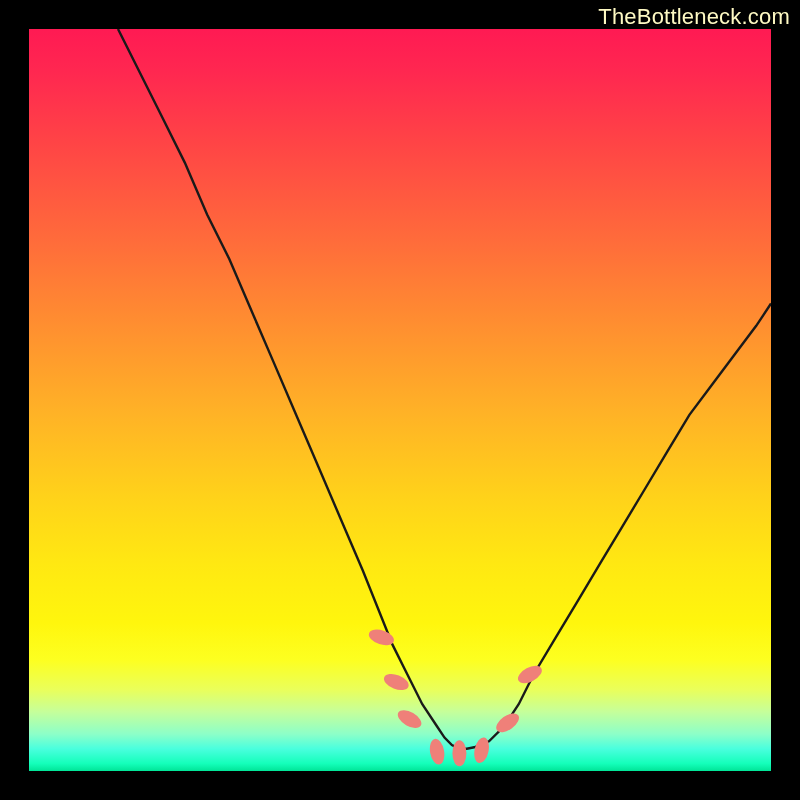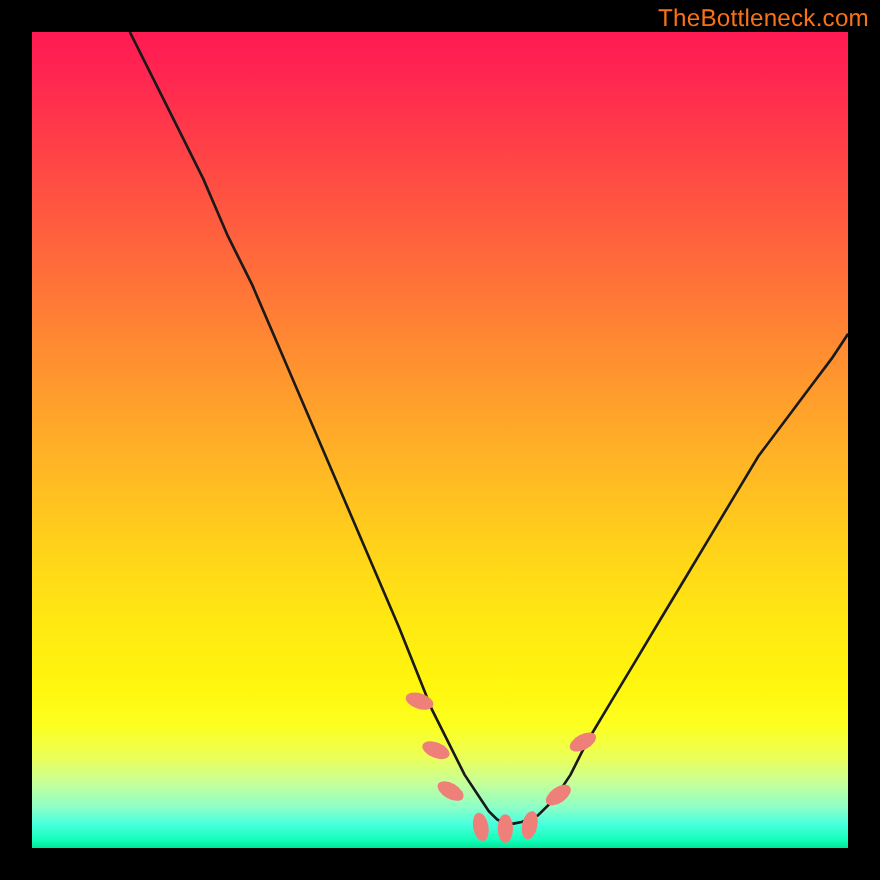--- a/index.html
+++ b/index.html
@@ -44,21 +44,21 @@
       #8dffc8 95%,
       #4affde 97%,
       #14ffba 99%,
       #00e597 100%
     );
   }
   .watermark {
     position: absolute;
     top: 4px;
     right: 10px;
-    color: #f97316;
+    color: #fef9c3;
     font-size: 22px;
     font-weight: 400;
     letter-spacing: 0.2px;
     user-select: none;
   }
   svg.curve {
     position: absolute;
     inset: 0;
   }
 </style>

